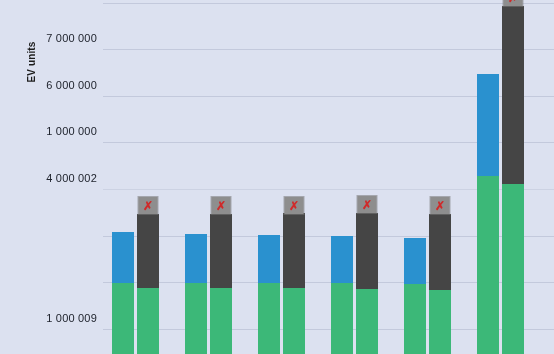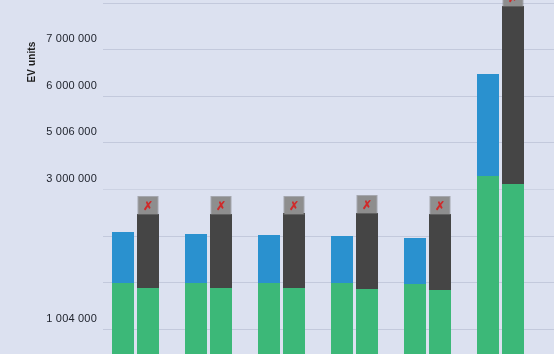--- a/index.html
+++ b/index.html
@@ -89,23 +89,23 @@
     <div class="gridline" style="top:49px;"></div>
     <div class="gridline" style="top:96px;"></div>
     <div class="gridline" style="top:142px;"></div>
     <div class="gridline faint" style="top:189px;"></div>
     <div class="gridline" style="top:236px;"></div>
     <div class="gridline" style="top:282px;"></div>
     <div class="gridline" style="top:329px;"></div>
 
     <div class="ytick" style="top:38px;">7 000 000</div>
     <div class="ytick" style="top:85px;">6 000 000</div>
-    <div class="ytick" style="top:131px;">5 006 000</div>
-    <div class="ytick" style="top:178px;">3 000 000</div>
-    <div class="ytick" style="top:318px;">1 004 000</div>
+    <div class="ytick" style="top:131px;">1 000 000</div>
+    <div class="ytick" style="top:178px;">4 000 002</div>
+    <div class="ytick" style="top:318px;">1 000 009</div>
 
     <div class="bar" style="left:9px;">
       <div class="seg seg-blue" style="height:51px;"></div>
       <div class="seg seg-green" style="height:71px;"></div>
     </div>
     <div class="bar" style="left:34px;">
       <div class="xmark" style="bottom:140px;">
           <span>✗</span>
         </div>
       <div class="seg seg-dark" style="height:74px;"></div>

